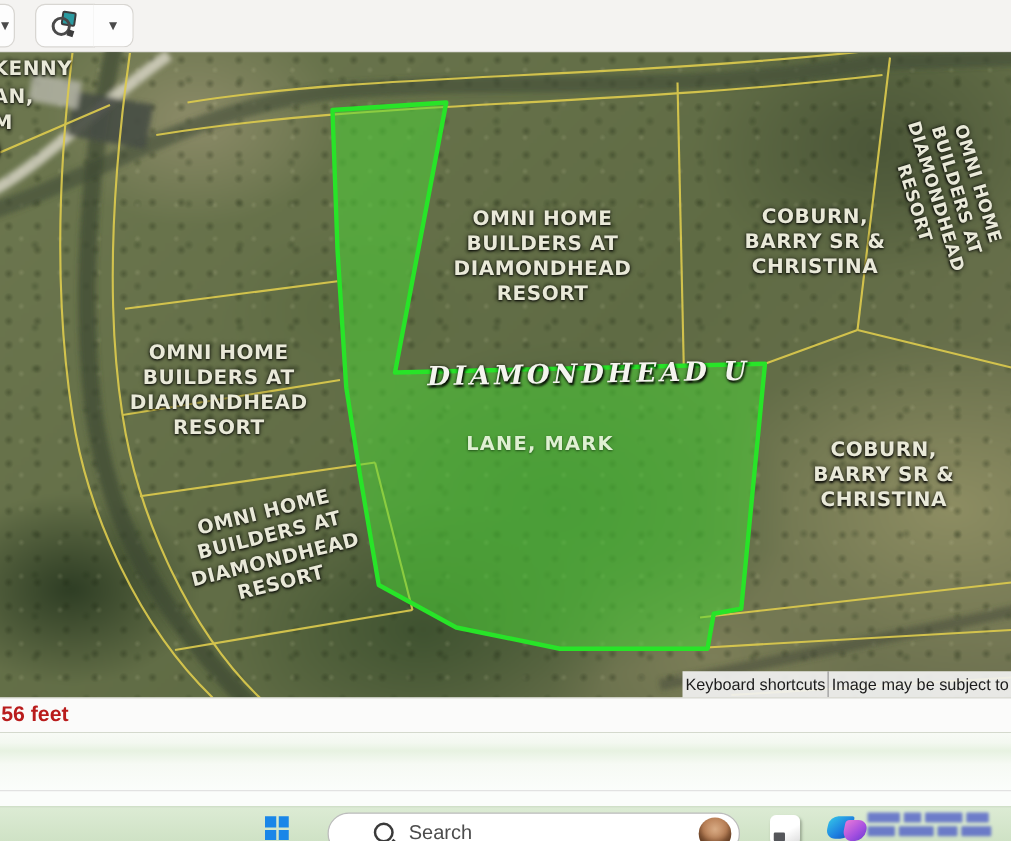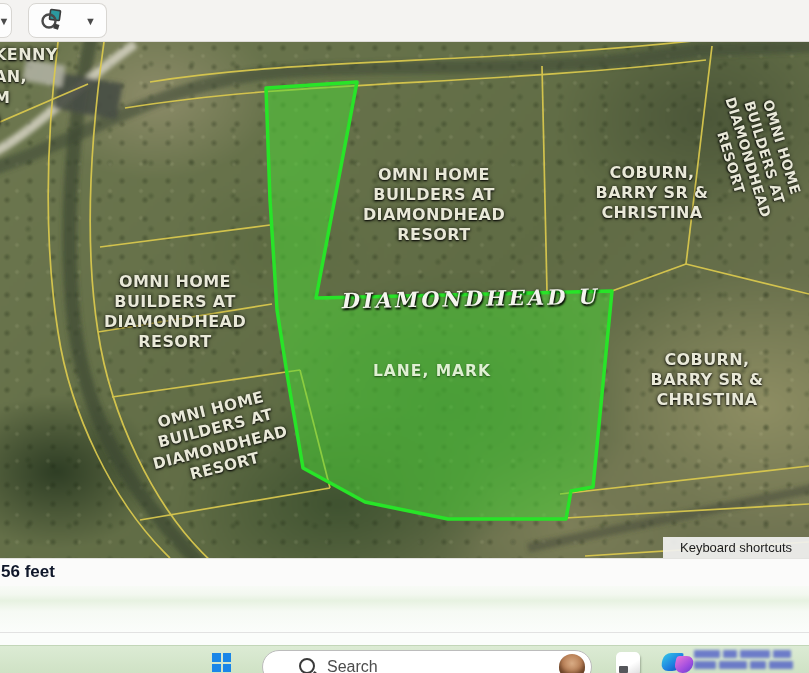--- a/index.html
+++ b/index.html
@@ -67,37 +67,37 @@
   .lbl-omni-bl { left:126px; top:358px; width:184px; font-size:15.5px; transform:rotate(-14deg); }
   .lbl-coburn-right { left:630px; top:308px; width:154px; font-size:16px; }
   .lbl-subdivision {
     left:316px; top:244px; width:310px; transform:rotate(-1deg);
     font-family:"DejaVu Serif","Liberation Serif",serif; font-style:italic; font-weight:700;
     font-size:21px; letter-spacing:3px; color:#f4f4ee;
     text-shadow:1px 2px 2px rgba(0,0,0,.95), 0 0 3px rgba(0,0,0,.7);
   }
   .lbl-owner {
     left:352px; top:304px; width:160px; font-size:15.5px; font-weight:600;
-    color:#dff0d2; letter-spacing:1px; text-shadow:0 1px 2px rgba(20,60,15,.8);margin-top:16px;
+    color:#dff0d2; letter-spacing:1px; text-shadow:0 1px 2px rgba(20,60,15,.8);
   }
 
   .attribution {
     position:absolute; right:0; top:495px; height:21px; display:flex; align-items:stretch;
     background:rgba(242,242,242,.92); font-size:13px; color:#1c1c1c;
   }
-  .attribution span { display:flex; align-items:center; padding:0 17px; white-space:nowrap; }
+  .attribution span { display:flex; align-items:center; padding:0 2px; white-space:nowrap; }
   .attribution .sep { border-left:1px solid #9a9a9a; }
 
   
   .scale-strip {
     position:absolute; left:0; top:558px; width:809px; height:28px;
     background:#fbfbfa; border-top:1px solid #e3e3e0;
   }
   .scale-label {
-    position:absolute; left:1px; top:3px; font-size:17px; font-weight:700; color:#0f172a;
+    position:absolute; left:1px; top:3px; font-size:17px; font-weight:700; color:#b91c1c;
   }
 
   
   .gap-strip {
     position:absolute; left:0; top:586px; width:809px; height:46px;
     background:linear-gradient(180deg,#f8fbf6 0%, #f3f8f0 18%, #e7f2e1 32%, #f6faf4 55%, #fbfdfb 100%);
   }
   .window-edge {
     position:absolute; left:0; top:632px; width:809px; height:13px;
     background:#fbfdfb; border-top:1px solid #e2e2e2;
@@ -271,20 +271,21 @@
       <div>BARRY SR &amp;</div>
       <div>CHRISTINA</div>
     </div>
 
     <div class="mlabel lbl-subdivision">DIAMONDHEAD U</div>
 
     <div class="mlabel lbl-owner">LANE, MARK</div>
 
     <div class="attribution">
       <span>Keyboard shortcuts</span>
+      <span class="sep">Image may be subject to</span>
     </div>
   </div>
 
   <div class="scale-strip">
     <span class="scale-label">56 feet</span>
   </div>
 
   <div class="gap-strip"></div>
   <div class="window-edge"></div>
 

